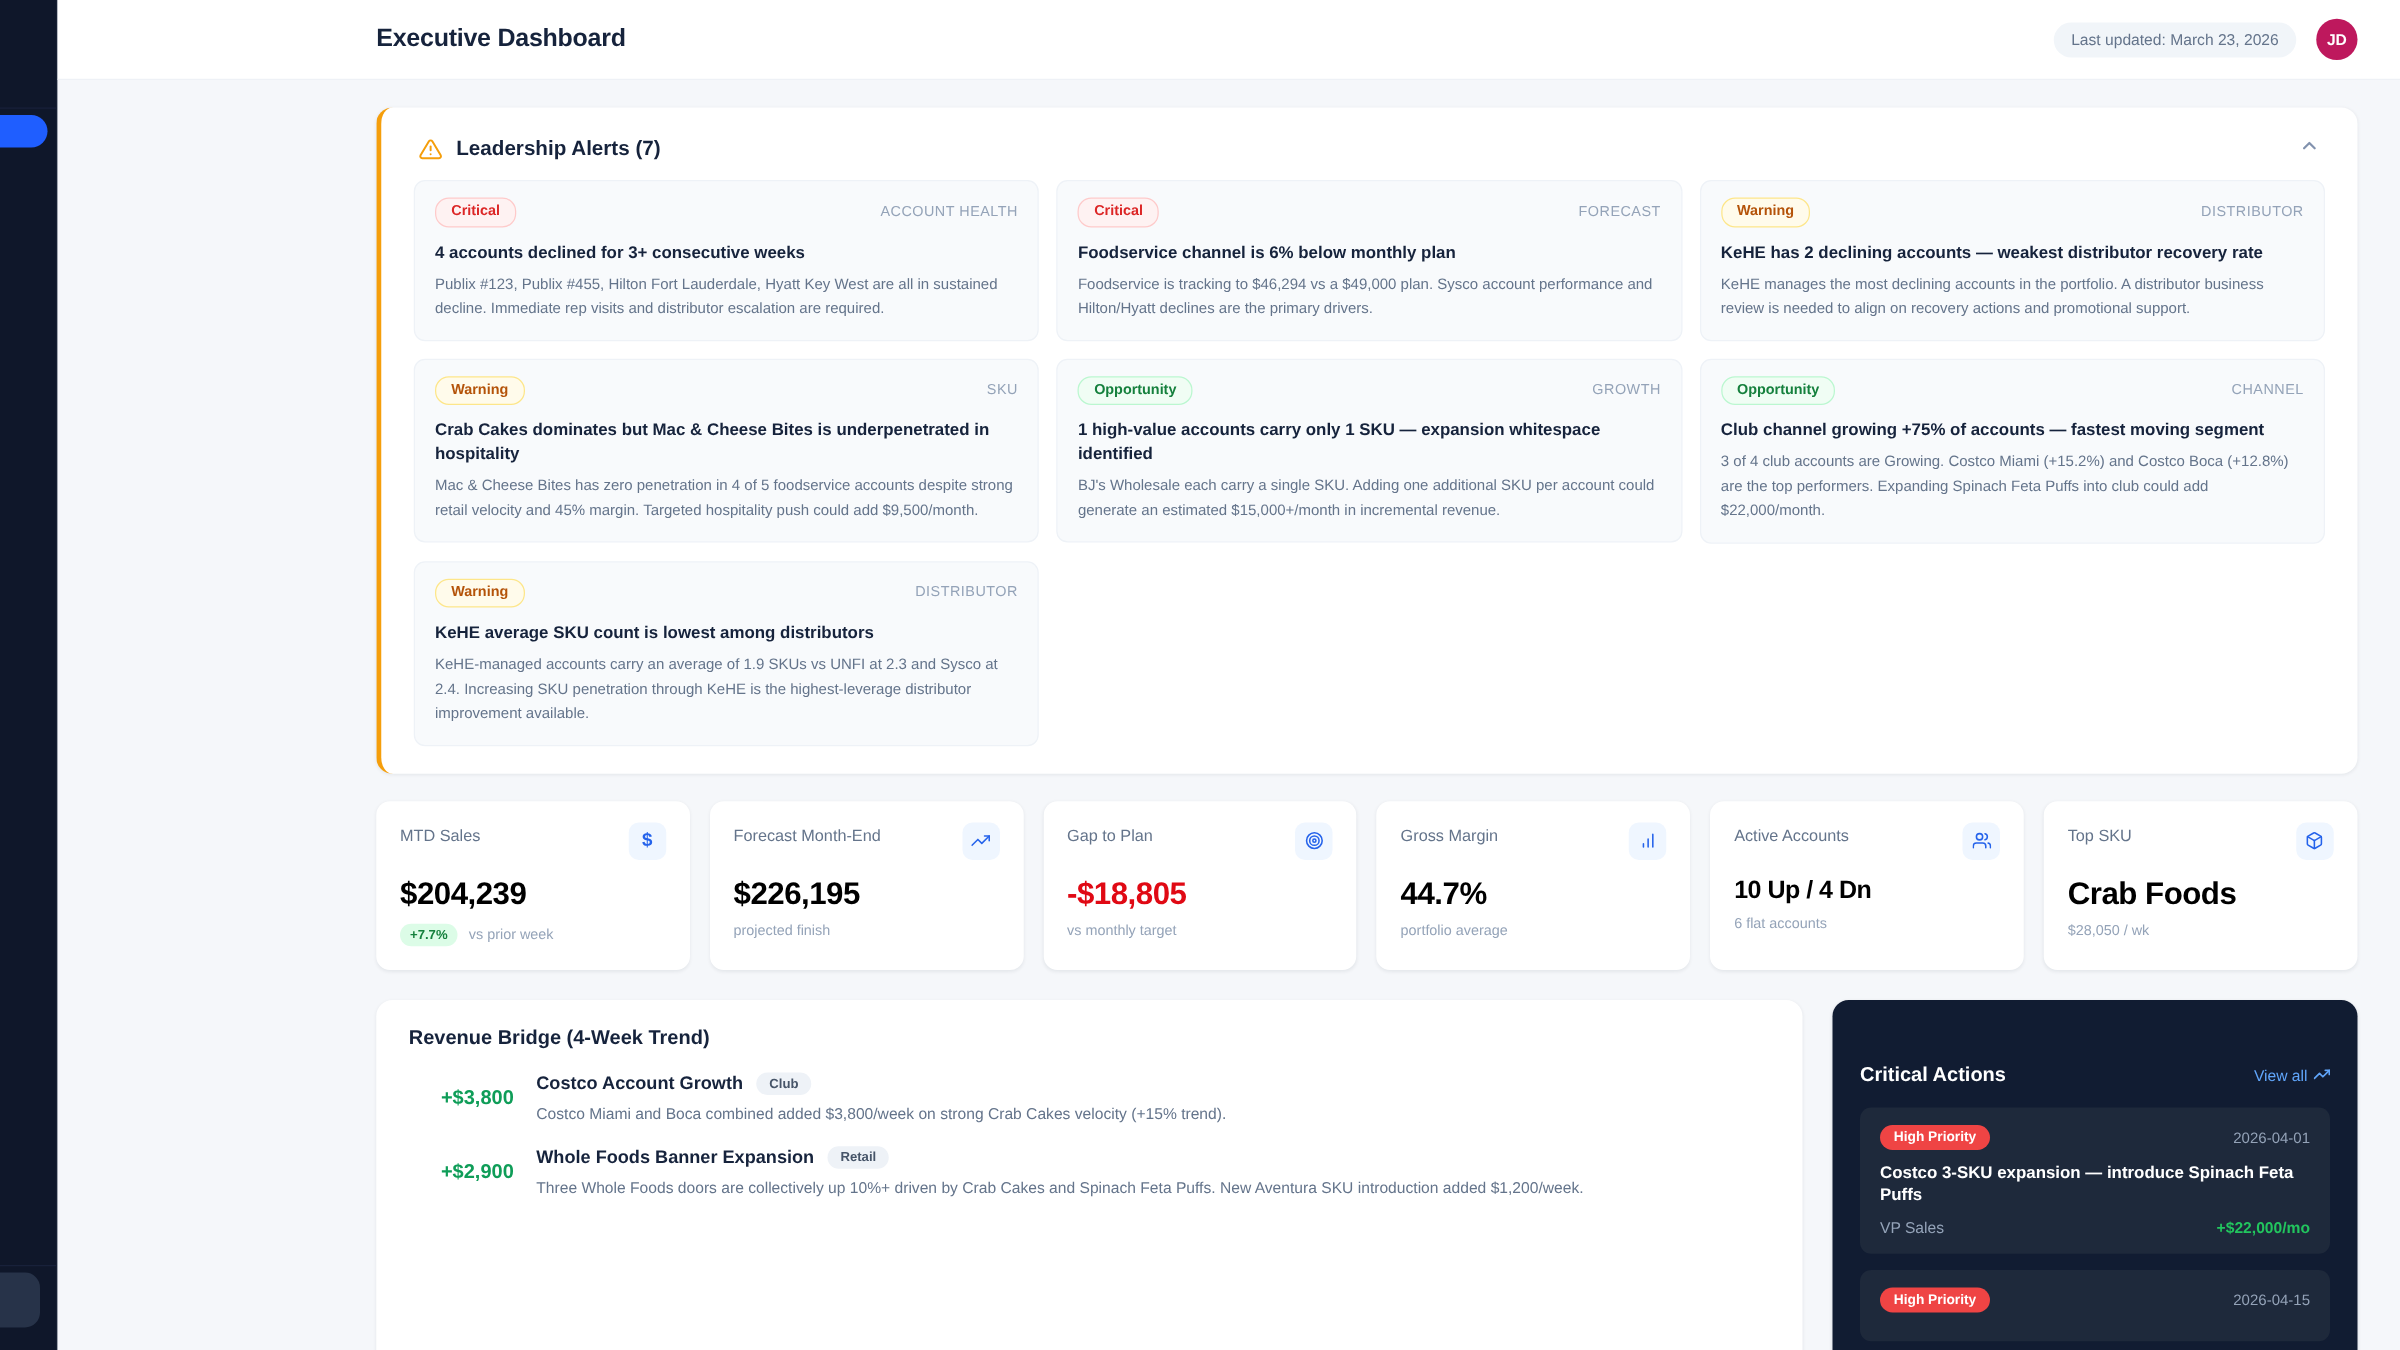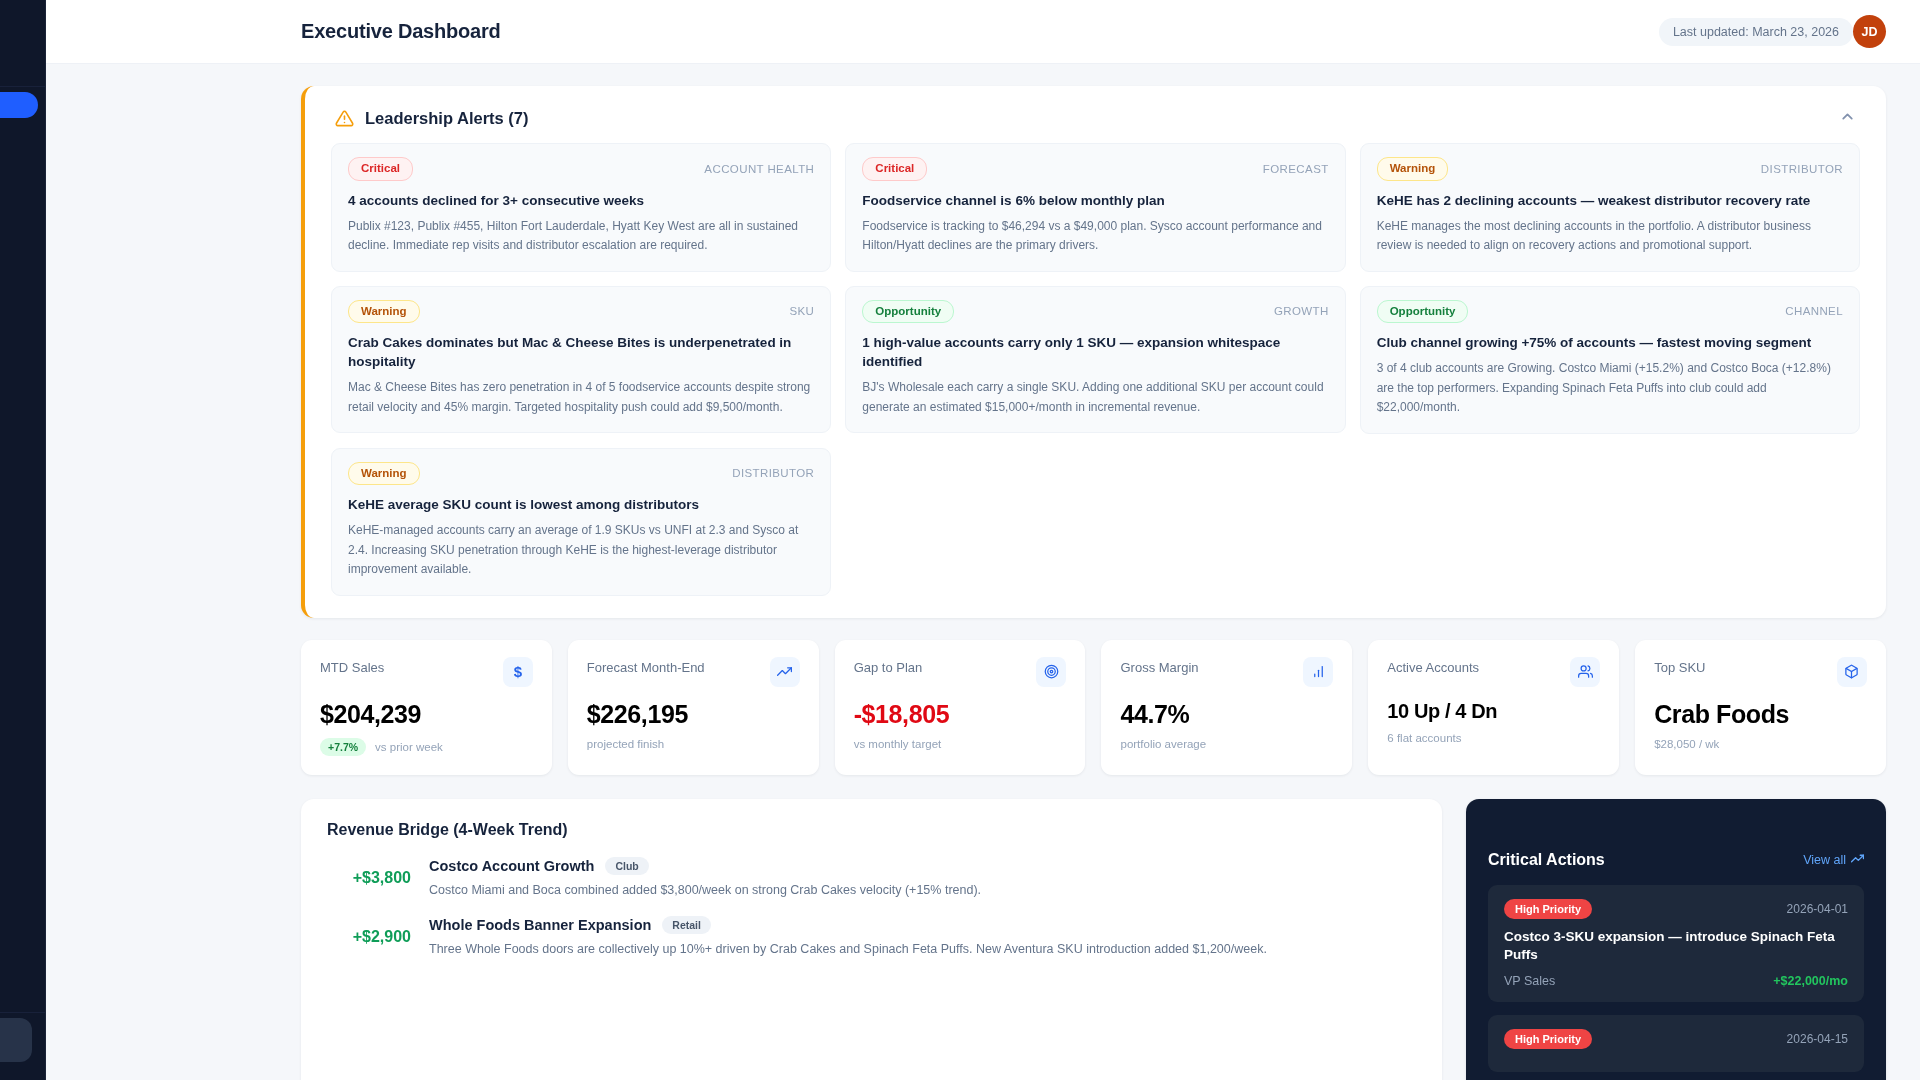--- a/index.html
+++ b/index.html
@@ -31,28 +31,28 @@
   
   .main { flex: 1; height: 1080px; background: #f5f7fa; position: relative; overflow: hidden; }
 
   .topbar {
     height: 64px; background: #ffffff;
     display: flex; align-items: center; justify-content: space-between;
     padding: 0 34px 0 255px;
     border-bottom: 1px solid #eef1f6;
   }
   .page-title { font-size: 20px; font-weight: bold; color: #16233c; letter-spacing: -0.2px; }
-  .topbar-right { display: flex; align-items: center; }
+  .topbar-right { display: flex; align-items: center; gap: 16px; }
   .last-updated {
     font-size: 12.5px; color: #64748b; background: #f1f5f9;
     padding: 7px 14px; border-radius: 16px; white-space: nowrap;
   }
   .avatar {
     width: 33px; height: 33px; border-radius: 50%;
-    background: #c2410c; color: #fff; font-size: 12.5px; font-weight: bold;
+    background: #be185d; color: #fff; font-size: 12.5px; font-weight: bold;
     display: flex; align-items: center; justify-content: center;
   }
 
   .content { padding: 22px 34px 0 255px; }
 
   
   .alerts-panel {
     background: #fff; border-radius: 13px;
     border-left: 4px solid #f59e0b;
     box-shadow: 0 1px 3px rgba(16,24,40,.07);

